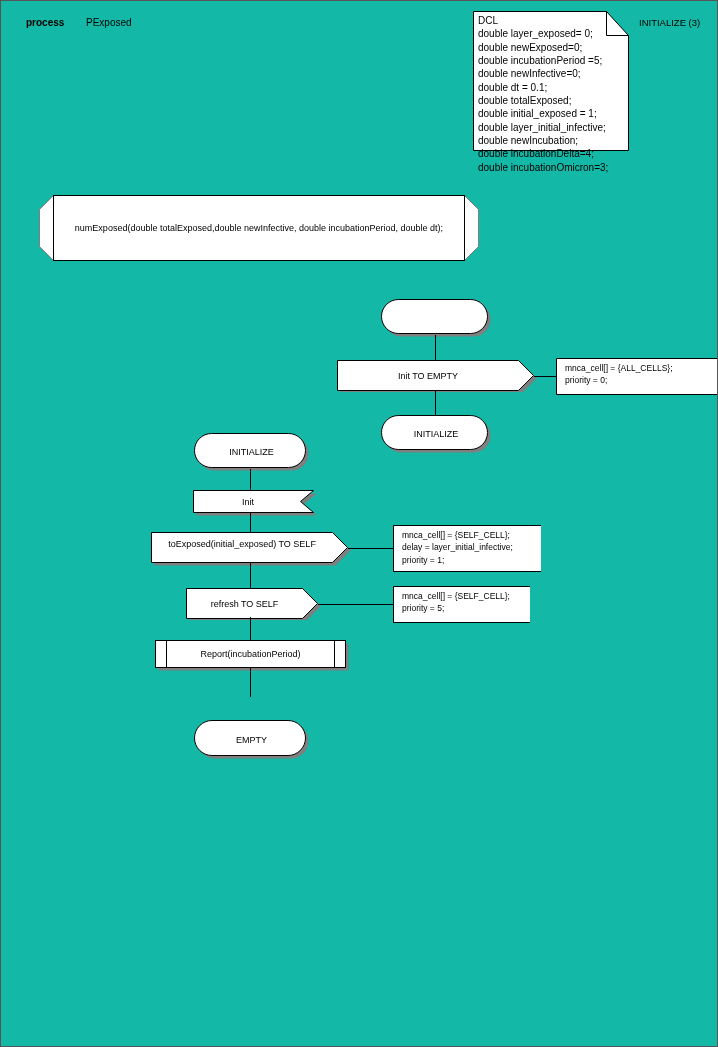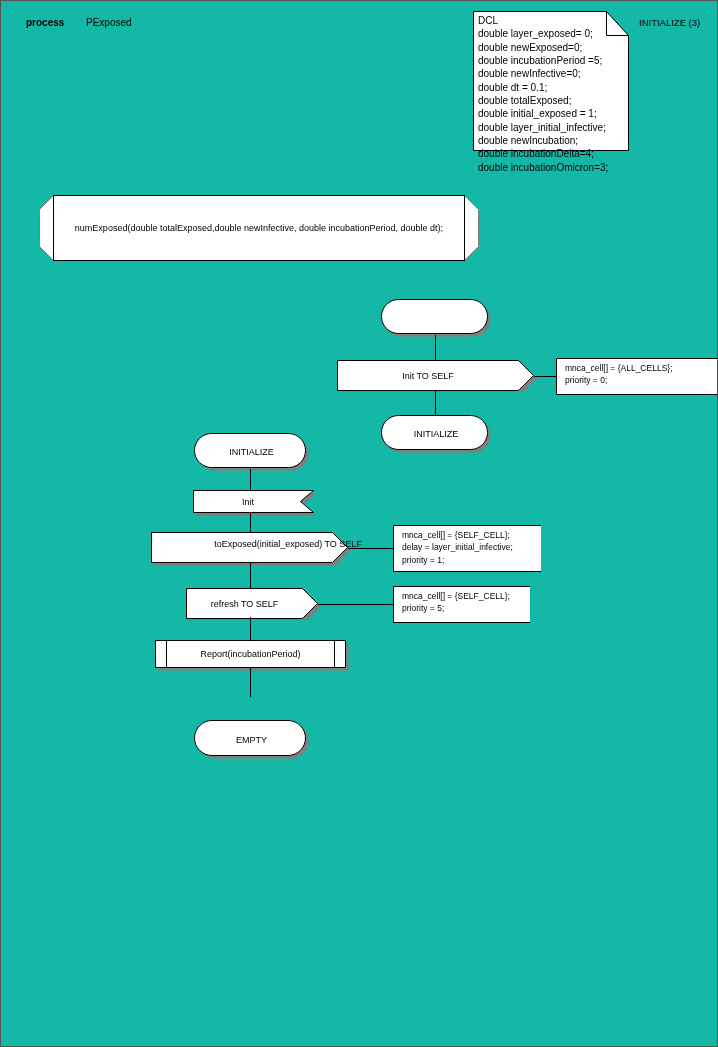--- a/index.html
+++ b/index.html
@@ -150,21 +150,21 @@
     <div class="shape-label" style="padding-right:3px; padding-bottom:3px;"></div>
   </div>
 
   <div class="abs conn vline" style="left:434px; top:334px; height:26px;"></div>
 
   <div class="abs shape" style="left:336px; top:359px; width:200px; height:32px;">
     <svg width="200" height="32" viewBox="0 0 200 32">
       <path d="M3.5,3.5 L184.5,3.5 L199.5,18.5 L184.5,33.5 L3.5,33.5 Z" fill="#7f7f7f" stroke="none"></path>
       <path d="M0.5,0.5 L181.5,0.5 L196.5,15.5 L181.5,30.5 L0.5,30.5 Z" fill="#ffffff" stroke="#000000" stroke-width="1"></path>
     </svg>
-    <div class="shape-label" style="width:182px; padding-bottom:2px;">Init TO SELF</div>
+    <div class="shape-label" style="width:182px; padding-bottom:2px;">Init TO EMPTY</div>
   </div>
 
   <div class="abs conn hline" style="left:533px; top:375px; width:23px;"></div>
 
   <div class="abs note-bracket" style="left:555px; top:357px; width:163px; height:37px;">
     <svg width="163" height="37" viewBox="0 0 163 37">
       <path d="M163,0.5 L0.5,0.5 L0.5,36.5 L163,36.5" fill="#ffffff" stroke="#000000" stroke-width="1"></path>
     </svg>
     <div class="note-text">mnca_cell[] = {ALL_CELLS};
 priority = 0;</div>
@@ -198,21 +198,21 @@
     <div class="shape-label" style="width:110px; height:23px;">Init</div>
   </div>
 
   <div class="abs conn vline" style="left:249px; top:512px; height:22px;"></div>
 
   <div class="abs shape" style="left:150px; top:531px; width:200px; height:34px;">
     <svg width="200" height="34" viewBox="0 0 200 34">
       <path d="M3.5,3.5 L184.5,3.5 L199.5,18.5 L184.5,33.5 L3.5,33.5 Z" fill="#7f7f7f" stroke="none"></path>
       <path d="M0.5,0.5 L181.5,0.5 L196.5,15.5 L181.5,30.5 L0.5,30.5 Z" fill="#ffffff" stroke="#000000" stroke-width="1"></path>
     </svg>
-    <div class="shape-label" style="width:182px; height:24px;padding-left:46px;">toExposed(initial_exposed) TO SELF</div>
+    <div class="shape-label" style="width:182px; height:24px;">toExposed(initial_exposed) TO SELF</div>
   </div>
 
   <div class="abs conn hline" style="left:347px; top:547px; width:46px;"></div>
 
   <div class="abs note-bracket" style="left:392px; top:524px; width:148px; height:47px;">
     <svg width="148" height="47" viewBox="0 0 148 47">
       <path d="M148,0.5 L0.5,0.5 L0.5,46.5 L148,46.5" fill="#ffffff" stroke="#000000" stroke-width="1"></path>
     </svg>
     <div class="note-text">mnca_cell[] = {SELF_CELL};
 delay = layer_initial_infective;

